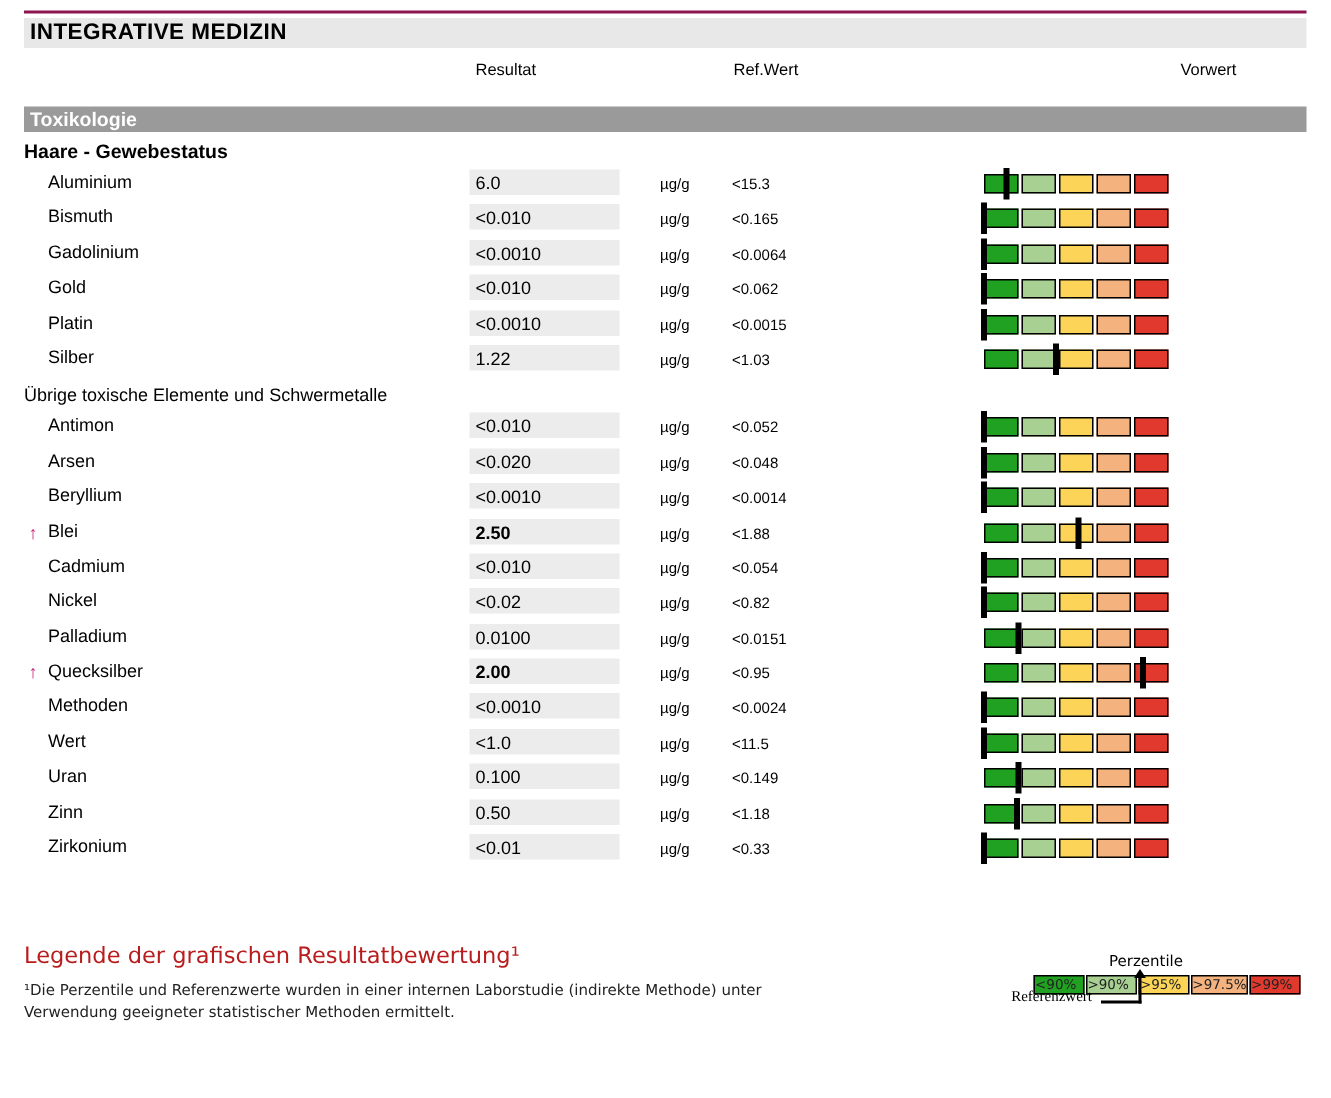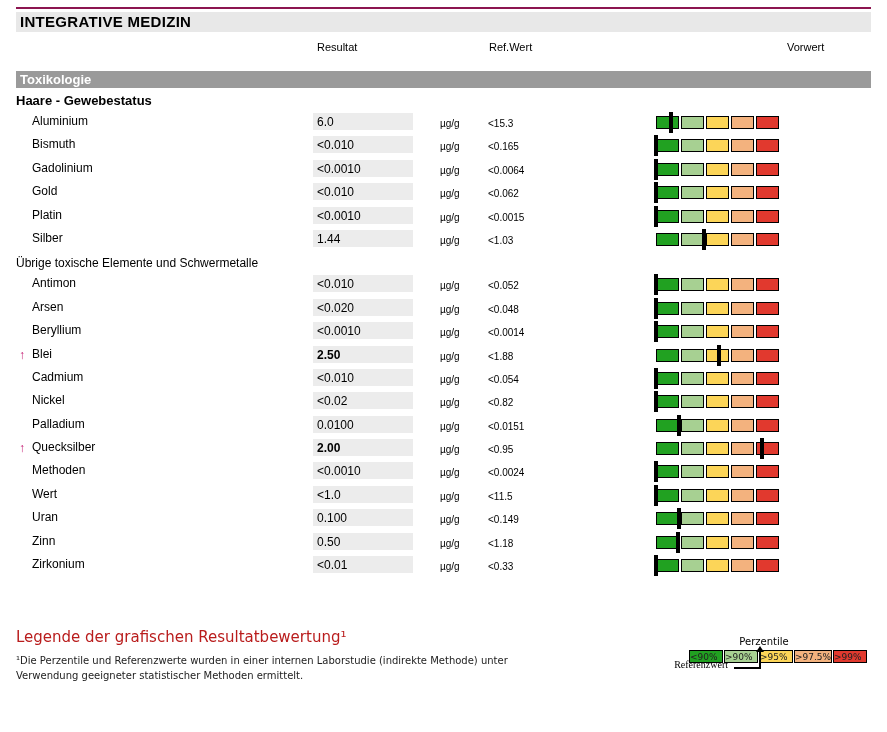--- a/index.html
+++ b/index.html
@@ -153,21 +153,21 @@
                 <span class="seg" style="background: rgb(252, 213, 88);"></span>
                 <span class="seg" style="background: rgb(243, 178, 126);"></span>
                 <span class="seg" style="background: rgb(225, 57, 46);"></span>
                 <span class="marker" style="left: 0%; background: rgb(0, 0, 0);"></span>
     </span>
   </div>
 
   <div class="row">
 
     <span class="el-name">Silber</span>
-    <span class="result-box">1.44</span>
+    <span class="result-box">1.22</span>
     <span class="unit">µg/g</span>
     <span class="ref">&lt;1.03</span>
     <span class="bar">
       <span class="seg" style="background: rgb(33, 161, 33);"></span>
                 <span class="seg" style="background: rgb(167, 208, 146);"></span>
                 <span class="seg" style="background: rgb(252, 213, 88);"></span>
                 <span class="seg" style="background: rgb(243, 178, 126);"></span>
                 <span class="seg" style="background: rgb(225, 57, 46);"></span>
                 <span class="marker" style="left: 39%; background: rgb(0, 0, 0);"></span>
     </span>

